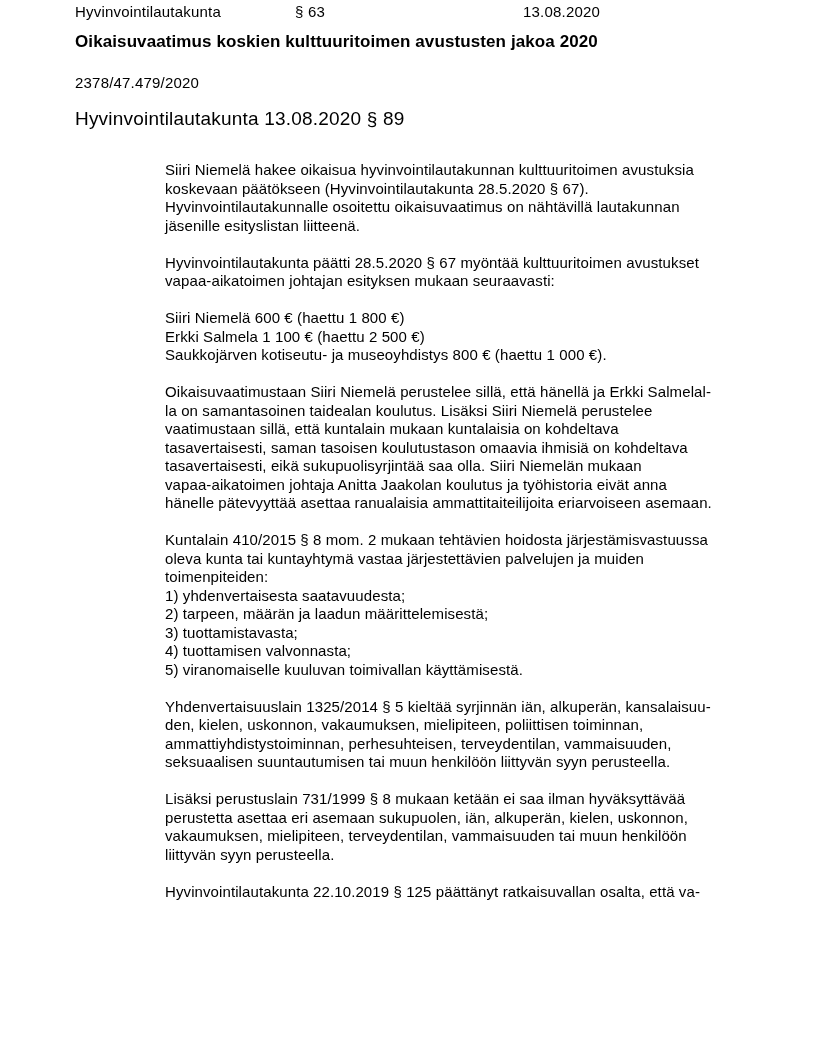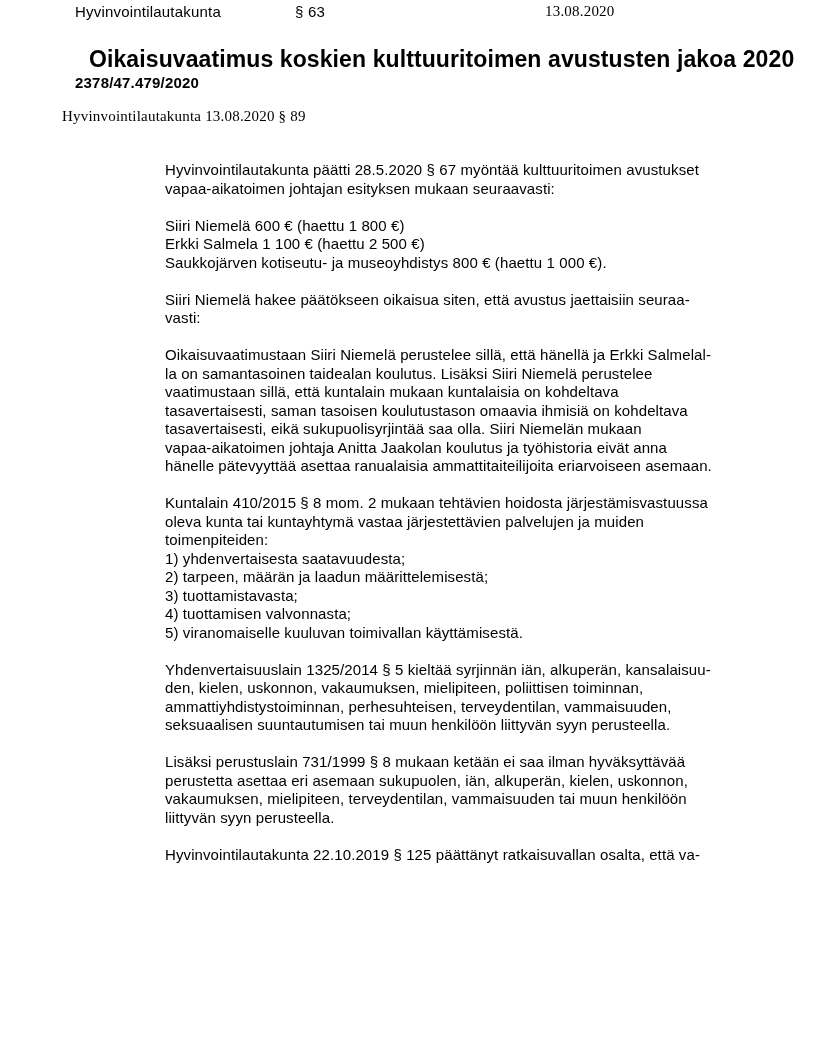--- a/index.html
+++ b/index.html
@@ -20,48 +20,46 @@
     position: absolute;
     top: 3px;
     left: 0;
     width: 100%;
     height: 20px;
     font-size: 15px;
     letter-spacing: 0.2px;
   }
   .doc-header .committee { position: absolute; left: 75px; top: 0; white-space: nowrap; }
   .doc-header .section   { position: absolute; left: 295px; top: 0; white-space: nowrap; }
-  .doc-header .date      { position: absolute; left: 545px; top: 0; white-space: nowrap; font-family: Liberation Serif, serif; }
+  .doc-header .date      { position: absolute; left: 523px; top: 0; white-space: nowrap; }
   .doc-title {
     position: absolute;
     left: 75px;
     top: 32px;
-    margin: 14px;
-    font-size: 23px;
+    margin: 0;
+    font-size: 17px;
     font-weight: bold;
     letter-spacing: 0.1px;
     white-space: nowrap;
   }
   .case-number {
     position: absolute;
     left: 75px;
     top: 74px;
     font-size: 15px;
     letter-spacing: 0.2px;
     white-space: nowrap;
-    font-weight: bold;
   }
   .subheading {
     position: absolute;
-    left: 62px;
+    left: 75px;
     top: 108px;
-    font-size: 15px;
+    font-size: 19px;
     letter-spacing: 0.2px;
     white-space: nowrap;
-    font-family: Liberation Serif, serif;
   }
   .doc-body {
     position: absolute;
     left: 165px;
     top: 161px;
     width: 620px;
   }
   .doc-body p {
     margin: 18.5px 0 0 0;
     font-size: 15px;
@@ -82,27 +80,29 @@
     <span class="date">13.08.2020</span>
   </div>
 
   <h1 class="doc-title">Oikaisuvaatimus koskien kulttuuritoimen avustusten jakoa 2020</h1>
 
   <div class="case-number">2378/47.479/2020</div>
 
   <div class="subheading">Hyvinvointilautakunta 13.08.2020 § 89</div>
 
   <div class="doc-body">
+    <p>Siiri Niemelä hakee oikaisua hyvinvointilautakunnan kulttuuritoimen avustuksia
+koskevaan päätökseen (Hyvinvointilautakunta 28.5.2020 § 67).
+Hyvinvointilautakunnalle osoitettu oikaisuvaatimus on nähtävillä lautakunnan
+jäsenille esityslistan liitteenä.</p>
     <p>Hyvinvointilautakunta päätti 28.5.2020 § 67 myöntää kulttuuritoimen avustukset
 vapaa-aikatoimen johtajan esityksen mukaan seuraavasti:</p>
     <p>Siiri Niemelä 600 € (haettu 1 800 €)
 Erkki Salmela 1 100 € (haettu 2 500 €)
 Saukkojärven kotiseutu- ja museoyhdistys 800 € (haettu 1 000 €).</p>
-    <p>Siiri Niemelä hakee päätökseen oikaisua siten, että avustus jaettaisiin seuraa-
-vasti:</p>
     <p>Oikaisuvaatimustaan Siiri Niemelä perustelee sillä, että hänellä ja Erkki Salmelal-
 la on samantasoinen taidealan koulutus. Lisäksi Siiri Niemelä perustelee
 vaatimustaan sillä, että kuntalain mukaan kuntalaisia on kohdeltava
 tasavertaisesti, saman tasoisen koulutustason omaavia ihmisiä on kohdeltava
 tasavertaisesti, eikä sukupuolisyrjintää saa olla. Siiri Niemelän mukaan
 vapaa-aikatoimen johtaja Anitta Jaakolan koulutus ja työhistoria eivät anna
 hänelle pätevyyttää asettaa ranualaisia ammattitaiteilijoita eriarvoiseen asemaan.</p>
     <p>Kuntalain 410/2015 § 8 mom. 2 mukaan tehtävien hoidosta järjestämisvastuussa
 oleva kunta tai kuntayhtymä vastaa järjestettävien palvelujen ja muiden
 toimenpiteiden:

